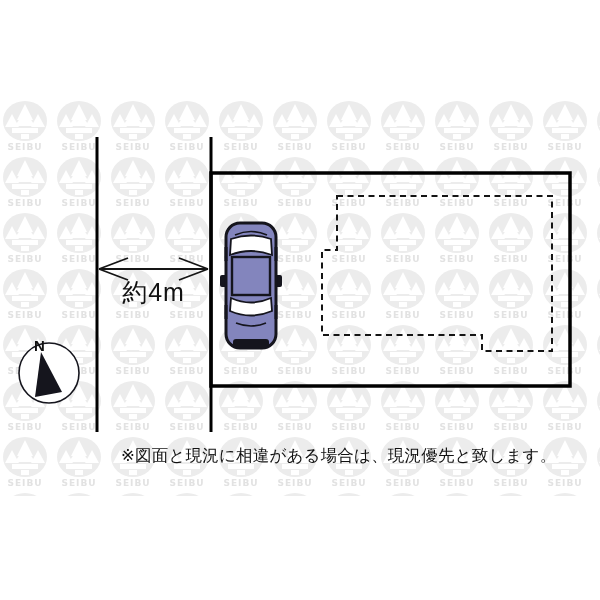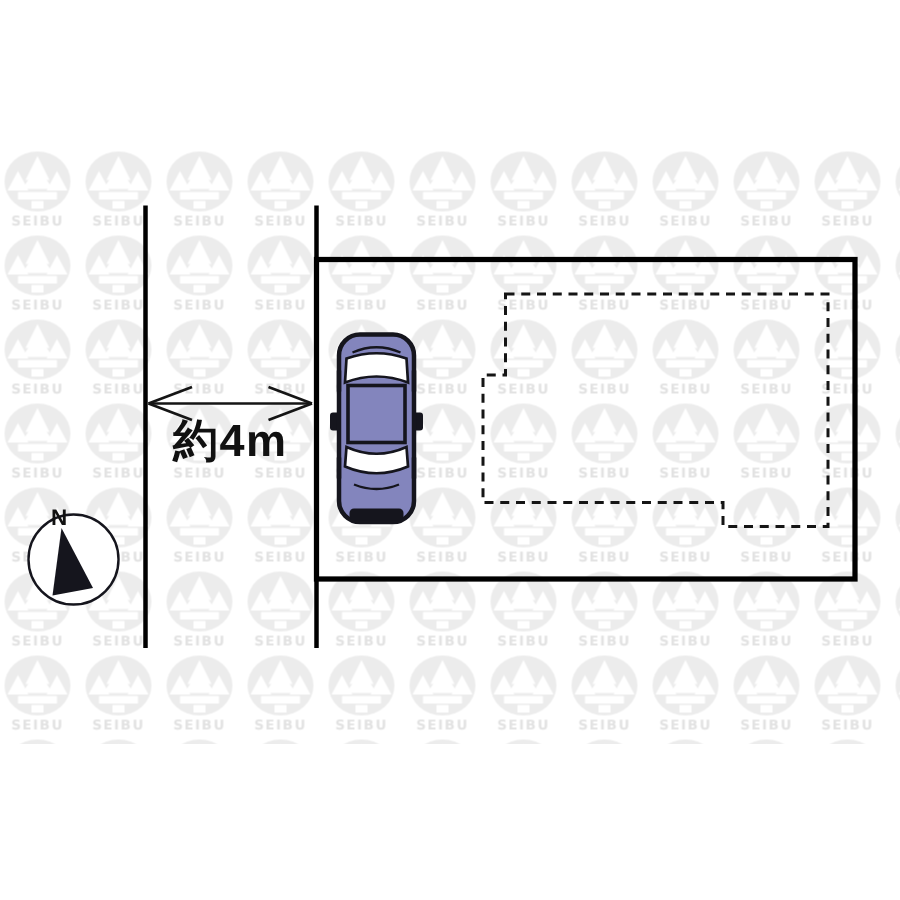--- a/index.html
+++ b/index.html
@@ -2,21 +2,21 @@
 <html><head>
 <meta charset="utf-8">
 <style>
   html,body{margin:0;padding:0;background:#ffffff;}
   .stage{
     position:relative;width:600px;height:600px;background:#ffffff;overflow:hidden;
     font-family:"Liberation Sans","DejaVu Sans",sans-serif;
   }
   svg.layer{position:absolute;left:0;top:0;}
   .label{position:absolute;color:#111111;line-height:1.15;}
-  .road-width{left:97px;top:278px;width:113px;text-align:center;font-size:30px;font-weight:bold;letter-spacing:1px;}
+  .road-width{left:97px;top:278px;width:113px;text-align:center;font-size:25px;font-weight:normal;letter-spacing:1px;}
   .compass-n{left:34px;top:337px;font-size:15px;font-weight:bold;}
   .disclaimer{left:121px;top:446px;font-size:16.5px;white-space:nowrap;letter-spacing:0.2px;}
 </style>
 </head>
 <body>
 
 <div class="stage">
 
   <svg class="layer" width="600" height="600" viewBox="0 0 600 600">
 
@@ -67,14 +67,15 @@
     <g>
       <circle cx="49" cy="373" r="30" fill="#ffffff" stroke="#15151d" stroke-width="1.6"></circle>
       <polygon points="41,352 35,397 62,392" fill="#15151d"></polygon>
     </g>
   </svg>
 
   <div class="label road-width">約4m</div>
 
   <div class="label compass-n">N</div>
 
+  <div class="label disclaimer">※図面と現況に相違がある場合は、現況優先と致します。</div>
 
 </div>
 
 </body></html>

